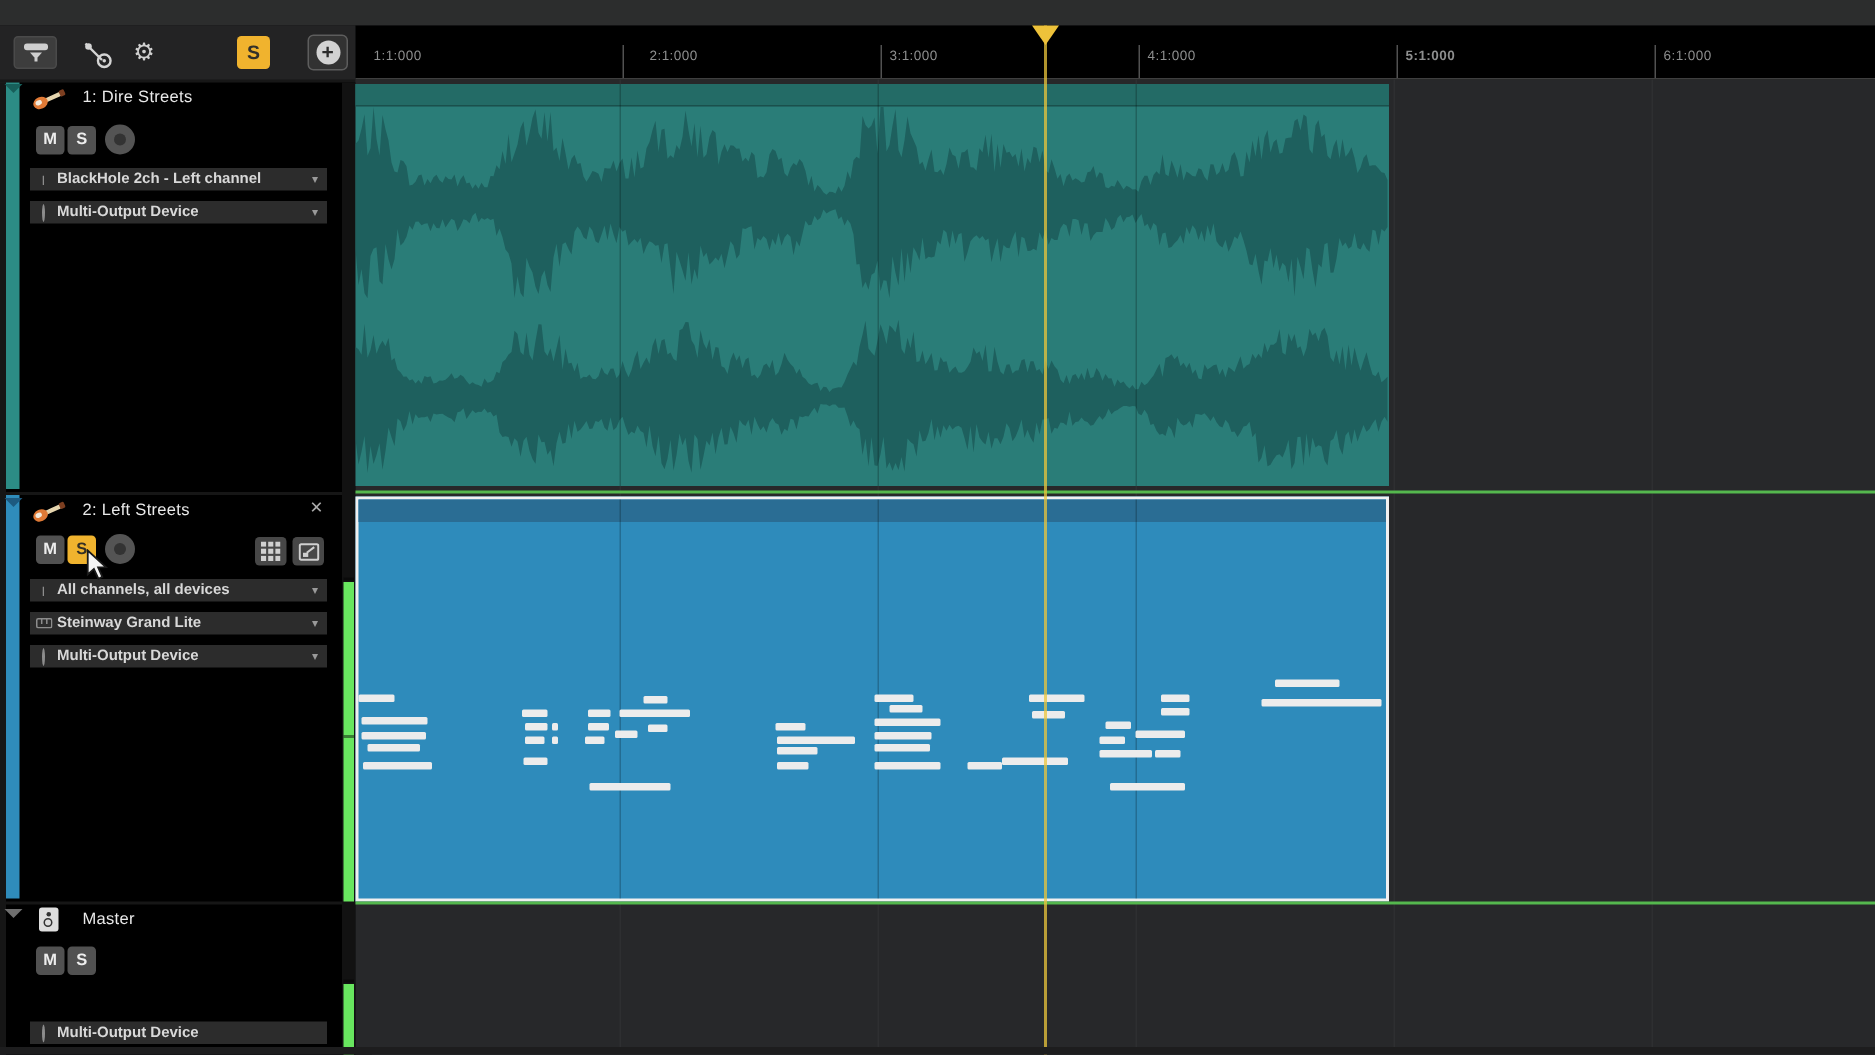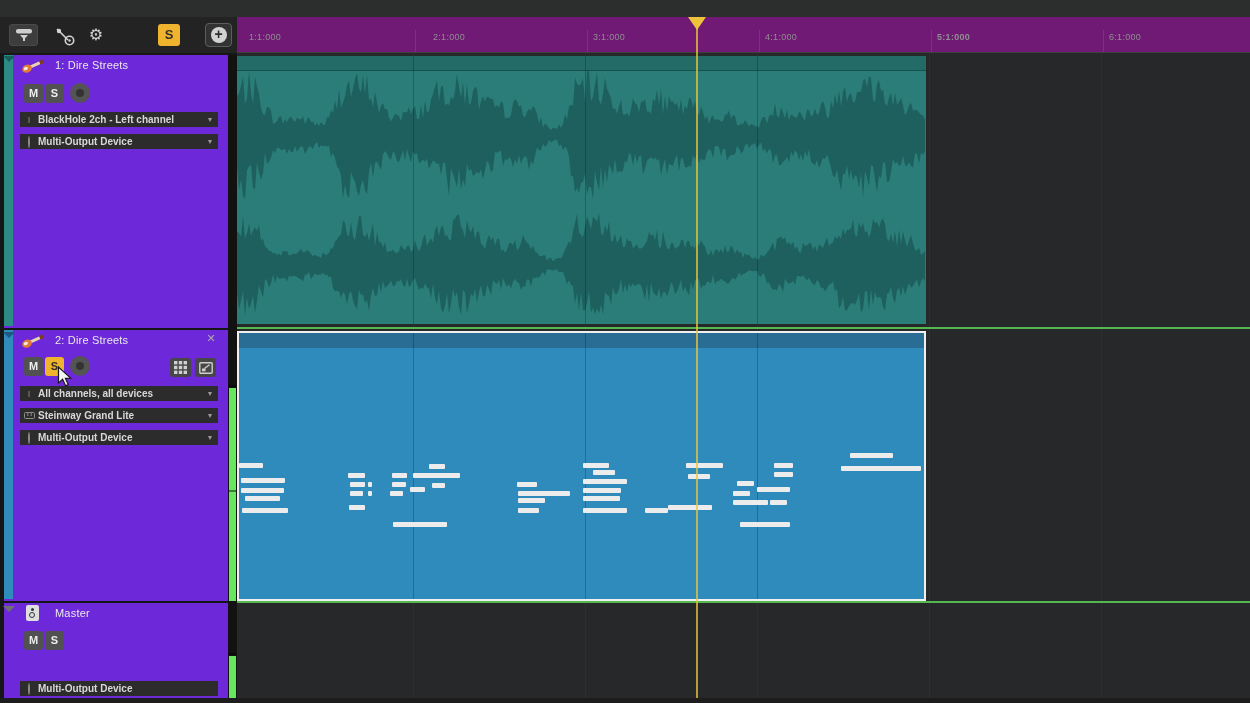--- a/index.html
+++ b/index.html
@@ -15,21 +15,21 @@
   .left-panel{position:absolute;left:0;top:17px;width:237px;height:686px;background:#161616;}
   .toolbar{position:absolute;left:0;top:0;width:237px;height:36px;background:#232324;border-bottom:2px solid #171717;}
   .tb-filter{position:absolute;left:9px;top:7px;width:29px;height:22px;background:#3d3d3d;border:1px solid #4a4a4a;border-radius:3px;display:flex;align-items:center;justify-content:center;padding:0;}
   .tb-ico{position:absolute;display:flex;align-items:center;justify-content:center;background:none;border:none;padding:0;}
   .tb-auto{left:52px;top:8px;width:26px;height:21px;}
   .tb-gear{left:86px;top:6px;width:20px;height:24px;font-family:"DejaVu Sans",sans-serif;font-size:16px;color:#cfcfcf;line-height:24px;text-align:center;}
   .tb-solo{position:absolute;left:158px;top:7px;width:22px;height:22px;background:var(--accent-yellow,#f0b32e);border:none;border-radius:3px;color:#33302a;font-weight:bold;font-size:13px;line-height:22px;text-align:center;padding:0;}
   .tb-add{position:absolute;left:205px;top:6px;width:27px;height:24px;background:#323232;border:1px solid #5d5d5d;border-radius:4px;display:flex;align-items:center;justify-content:center;padding:0;}
   .plus-circle{width:16px;height:16px;border-radius:50%;background:#d2d2d2;color:#2c2c2c;font-size:14px;font-weight:bold;line-height:15px;text-align:center;}
 
-  .track{position:absolute;left:4px;width:244px;background:#6d28d9;}
+  .track{position:absolute;left:4px;width:244px;background:#000000;}
   .track-1{top:38px;height:273px;}
   .track-2{top:313px;height:271px;}
   .track-master{top:586px;height:100px;}
   .color-strip{position:absolute;left:0;top:0;width:9px;}
   .track-1 .color-strip{height:271px;background:var(--track1-color,#2c8c85);}
   .track-2 .color-strip{height:269px;background:var(--track2-color,#2f8cbb);}
   .collapse-tri{position:absolute;left:-1px;width:0;height:0;border-left:6px solid transparent;border-right:6px solid transparent;z-index:3;}
   .track-1 .collapse-tri{top:1px;border-top:6px solid #175f5a;}
   .track-2 .collapse-tri{top:2px;border-top:6px solid #1d5a80;}
   .track-master .collapse-tri{top:3px;border-top:6px solid #6f6f6f;}
@@ -66,21 +66,21 @@
   
   .meter-col{position:absolute;left:228px;top:38px;width:9px;height:648px;background:#121212;}
   .meter{position:absolute;left:1px;width:7px;background:var(--meter-green,#68e65f);}
   .meter-t2{top:333px;height:213px;}
   .meter-master{top:601px;height:47px;}
   .meter .tick{position:absolute;left:0;top:-3px;width:7px;height:2px;background:#0a0a0a;}
   .meter .notch{position:absolute;left:0;width:7px;height:2px;background:rgba(0,0,0,.45);}
 
   
   .edit-area{position:absolute;left:237px;top:17px;width:1013px;height:686px;background:#27282a;}
-  .ruler{position:absolute;left:0;top:0;width:1013px;height:36px;background:#701a75;border-bottom:1px solid #3f3f3f;box-sizing:border-box;}
+  .ruler{position:absolute;left:0;top:0;width:1013px;height:36px;background:#000000;border-bottom:1px solid #3f3f3f;box-sizing:border-box;}
   .ruler-label{position:absolute;top:15px;font-size:9px;color:#8e8f8f;letter-spacing:.3px;}
   .ruler-tick{position:absolute;top:13px;width:1px;height:22px;background:#515151;}
   .gridline{position:absolute;top:36px;width:1px;height:650px;background:rgba(255,255,255,.035);}
   .sep{position:absolute;left:0;width:1013px;height:2px;background:var(--separator-green,#55b84e);z-index:4;}
   .sep-1{top:310px;} .sep-2{top:584px;}
 
   .audio-clip{position:absolute;left:0;top:39px;width:689px;height:268px;background:var(--audio-body,#2a7d78);z-index:2;}
   .audio-clip .clip-header{position:absolute;left:0;top:0;width:689px;height:14px;background:var(--audio-header,#236b66);border-bottom:1px solid rgba(0,0,0,.25);}
   .clip-barline{position:absolute;top:0;width:1px;height:100%;background:rgba(0,0,0,.22);}
 
@@ -158,21 +158,21 @@
     <div class="collapse-tri"></div>
     <div class="color-strip"></div>
     <svg class="guitar" width="28" height="20" viewBox="0 0 28 20">
       <g transform="rotate(-24 14 10)">
         <rect x="9" y="8.4" width="13.5" height="2.8" rx="1.2" fill="#e6d5ae"></rect>
         <rect x="21.5" y="7.6" width="3.6" height="4.2" rx="1" fill="#7c3e20"></rect>
         <ellipse cx="7.5" cy="10" rx="5" ry="3.9" fill="#e07a36"></ellipse>
         <ellipse cx="6.4" cy="9.4" rx="2.2" ry="1.6" fill="#f3eadc"></ellipse>
       </g>
     </svg>
-    <div class="track-name">2: Dire Streets</div>
+    <div class="track-name">2: Left Streets</div>
     <button class="close-x">✕</button>
     <button class="sq-btn m">M</button>
     <button class="sq-btn s active">S</button>
     <button class="rec-btn">
         <span class="rec-dot"></span>
       </button>
     <button class="mini-btn grid-btn">
       <svg width="13" height="13" viewBox="0 0 13 13">
         <g fill="#d0d0d0">
           <rect x="0" y="0" width="3.4" height="3.4"></rect>

